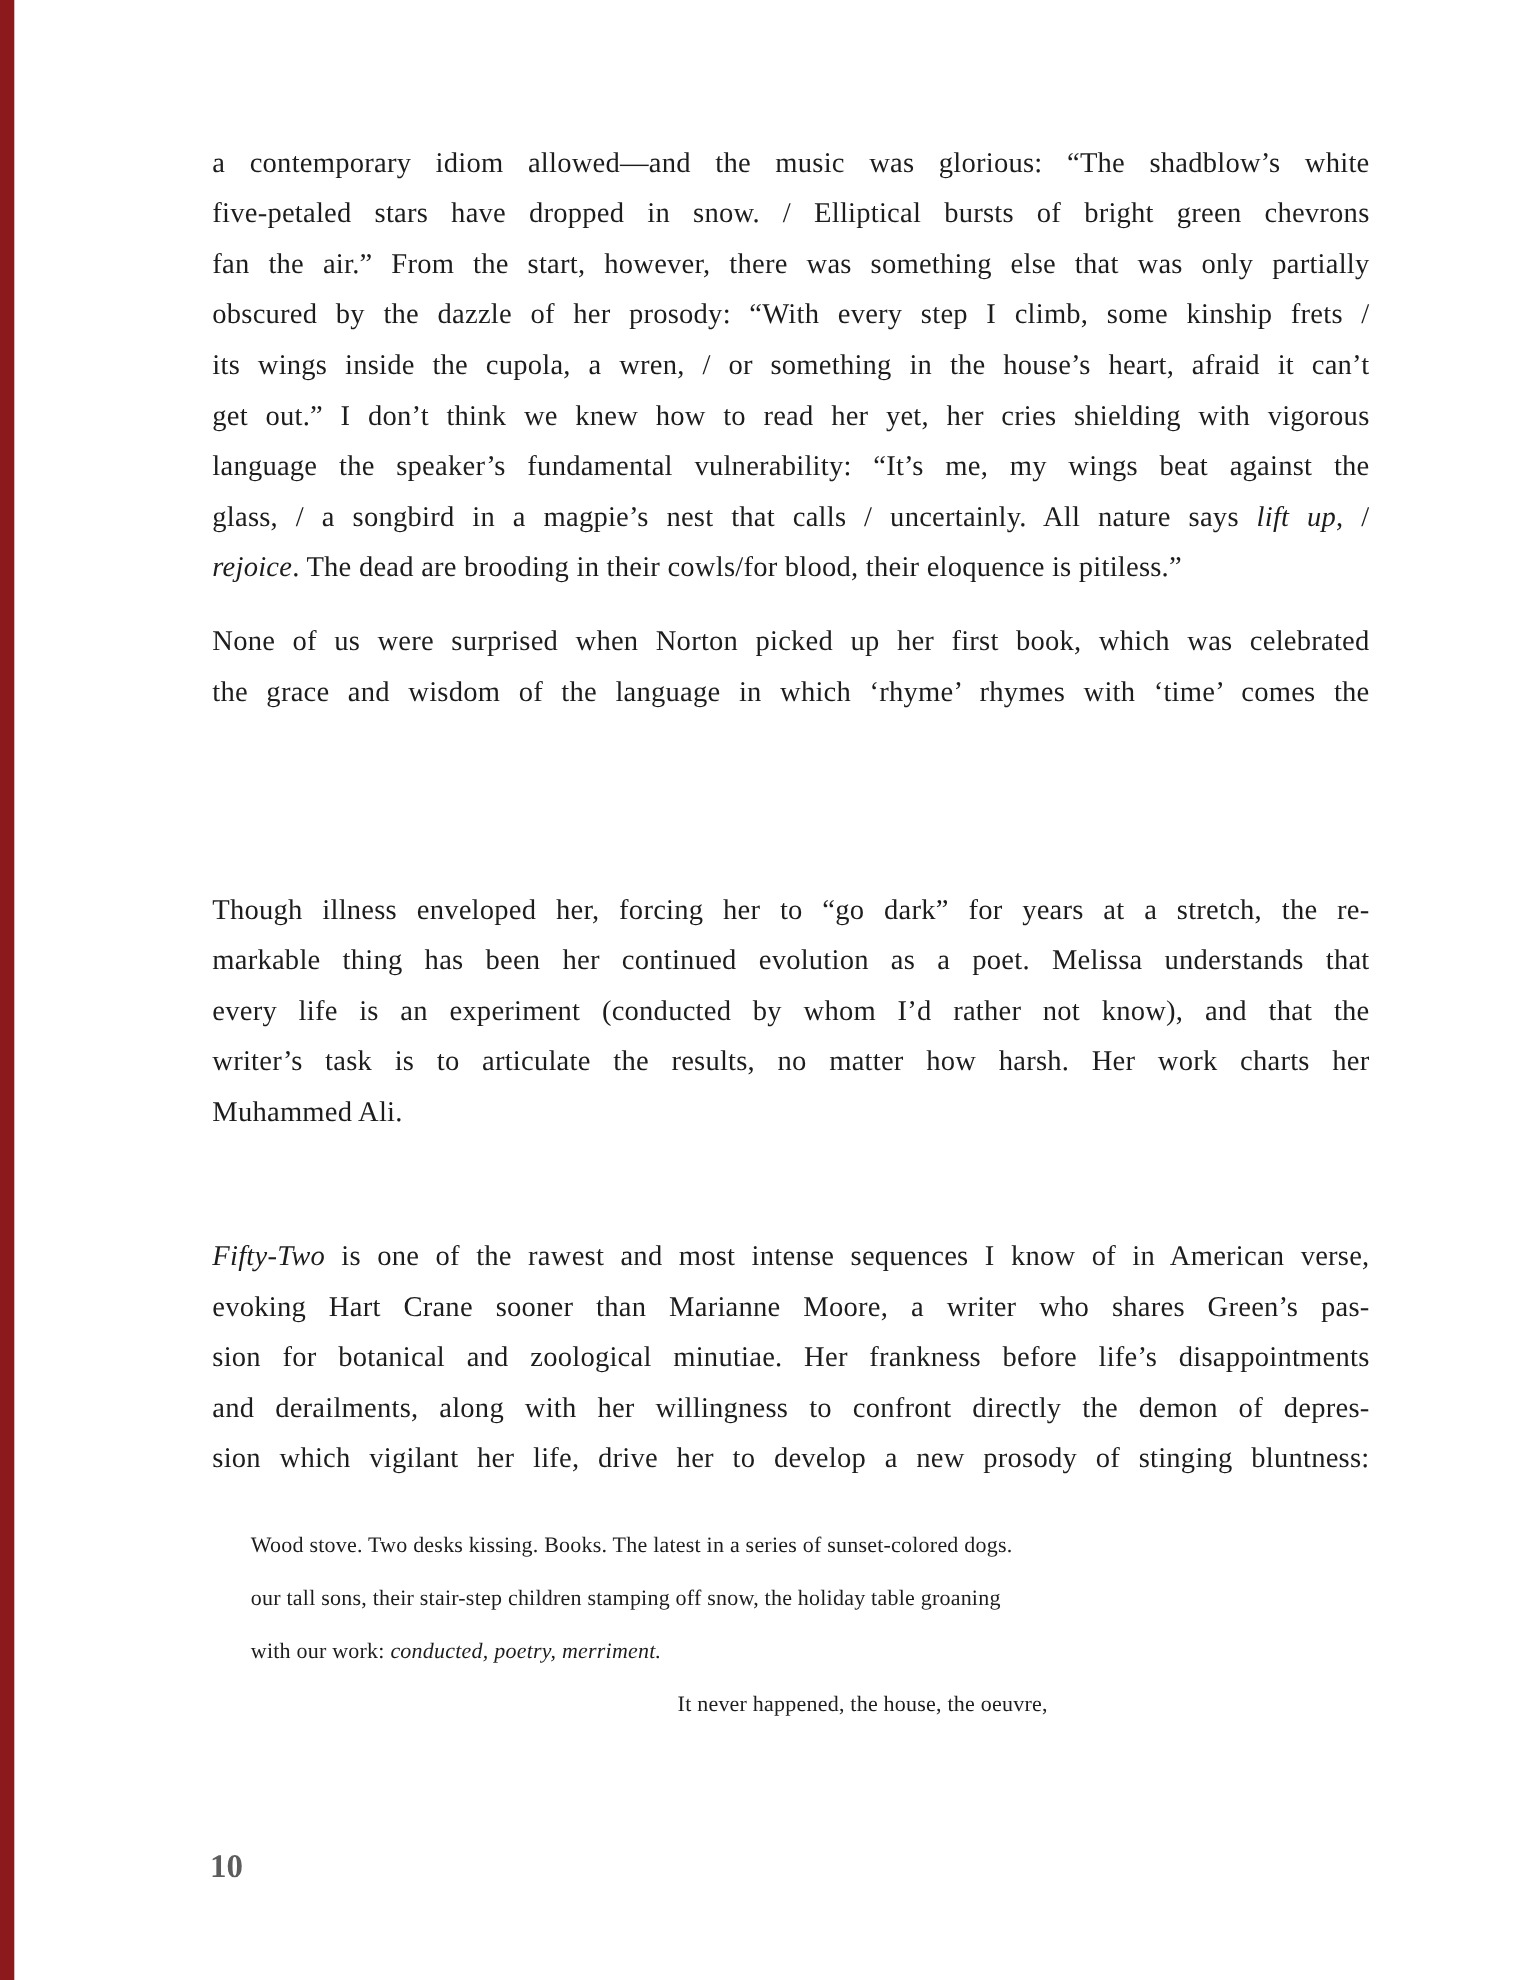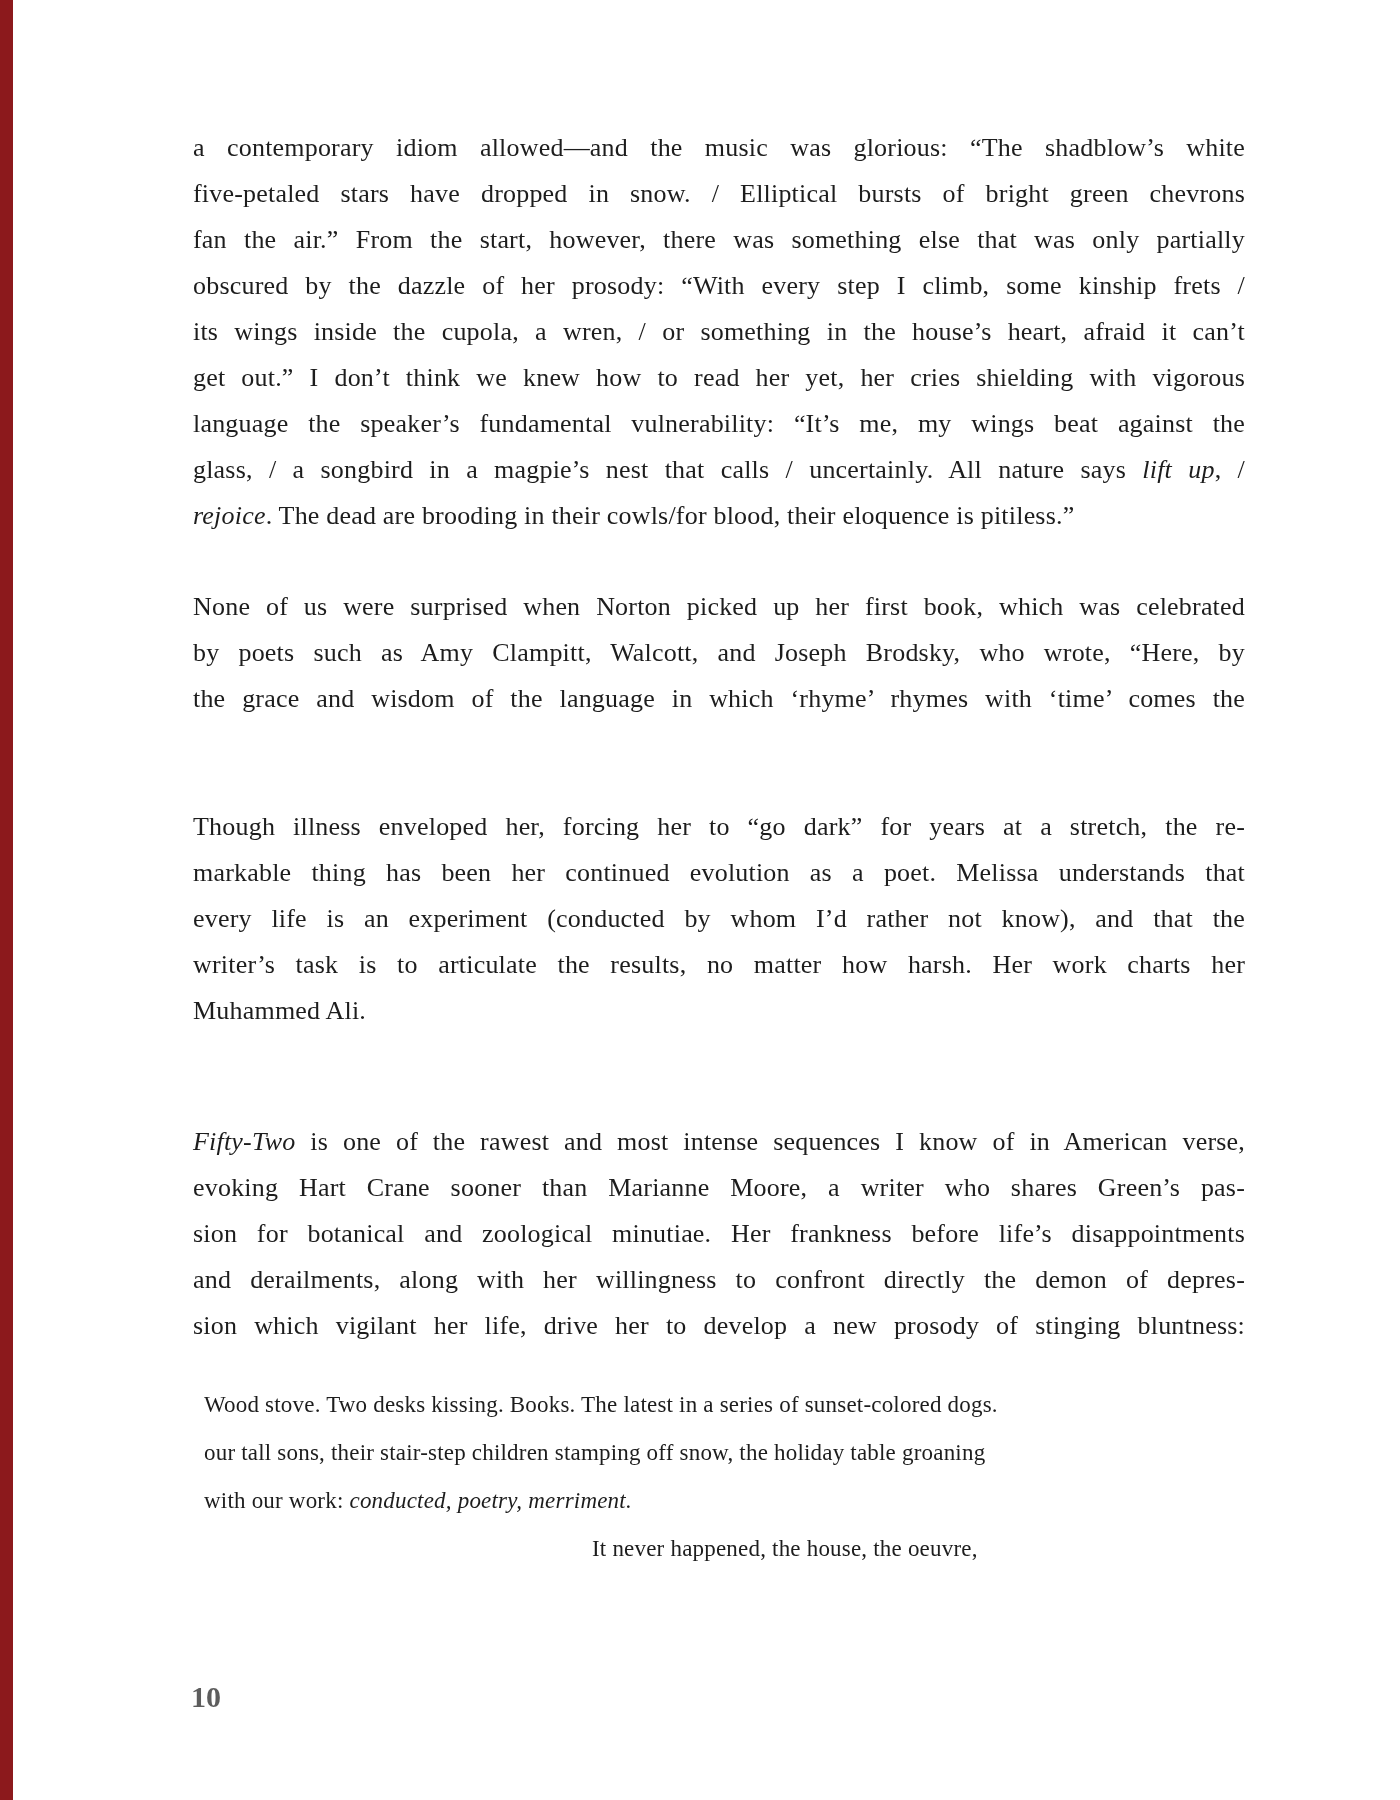--- a/index.html
+++ b/index.html
@@ -33,29 +33,29 @@
   }
   .para .line {
     text-align: justify;
     text-align-last: justify;
     white-space: normal;
   }
   .para .line.short {
     text-align-last: left;
   }
   .p1 { top: 125px; }
-  .p2 { top: 584px; }
+  .p2 { top: 560px; }
   .p3 { top: 804px; }
   .p4 { top: 1119px; }
   .quote {
     position: absolute;
-    left: 204px;
+    left: 228px;
     width: 860px;
     top: 1381px;
-    font-size: 23px;
+    font-size: 20px;
     line-height: 48px;
     letter-spacing: 0.2px;
   }
   .quote .line {
     text-align: left;
   }
   .quote .line.indent {
     padding-left: 388px;
   }
   .it {
@@ -82,21 +82,20 @@
     <div class="line"><span>fan the air.” From the start, however, there was something else that was only partially</span></div>
     <div class="line"><span>obscured by the dazzle of her prosody: “With every step I climb, some kinship frets /</span></div>
     <div class="line"><span>its wings inside the cupola, a wren, / or something in the house’s heart, afraid it can’t</span></div>
     <div class="line"><span>get out.” I don’t think we knew how to read her yet, her cries shielding with vigorous</span></div>
     <div class="line"><span>language the speaker’s fundamental vulnerability: “It’s me, my wings beat against the</span></div>
     <div class="line"><span>glass, / a songbird in a magpie’s nest that calls / uncertainly. All nature says </span><span class="it">lift up</span><span>, /</span></div>
     <div class="line short"><span class="it">rejoice</span><span>. The dead are brooding in their cowls/for blood, their eloquence is pitiless.”</span></div>
   </div>
 <div class="para p2">
     <div class="line"><span>None of us were surprised when Norton picked up her first book, which was celebrated</span></div>
-    <div class="line"><span>by poets such as Amy Clampitt, Walcott, and Joseph Brodsky, who wrote, “Here, by</span></div>
     <div class="line"><span>the grace and wisdom of the language in which ‘rhyme’ rhymes with ‘time’ comes the</span></div>
   </div>
 <div class="para p3">
     <div class="line"><span>Though illness enveloped her, forcing her to “go dark” for years at a stretch, the re-</span></div>
     <div class="line"><span>markable thing has been her continued evolution as a poet. Melissa understands that</span></div>
     <div class="line"><span>every life is an experiment (conducted by whom I’d rather not know), and that the</span></div>
     <div class="line"><span>writer’s task is to articulate the results, no matter how harsh. Her work charts her</span></div>
     <div class="line short"><span>Muhammed Ali.</span></div>
   </div>
 <div class="para p4">

